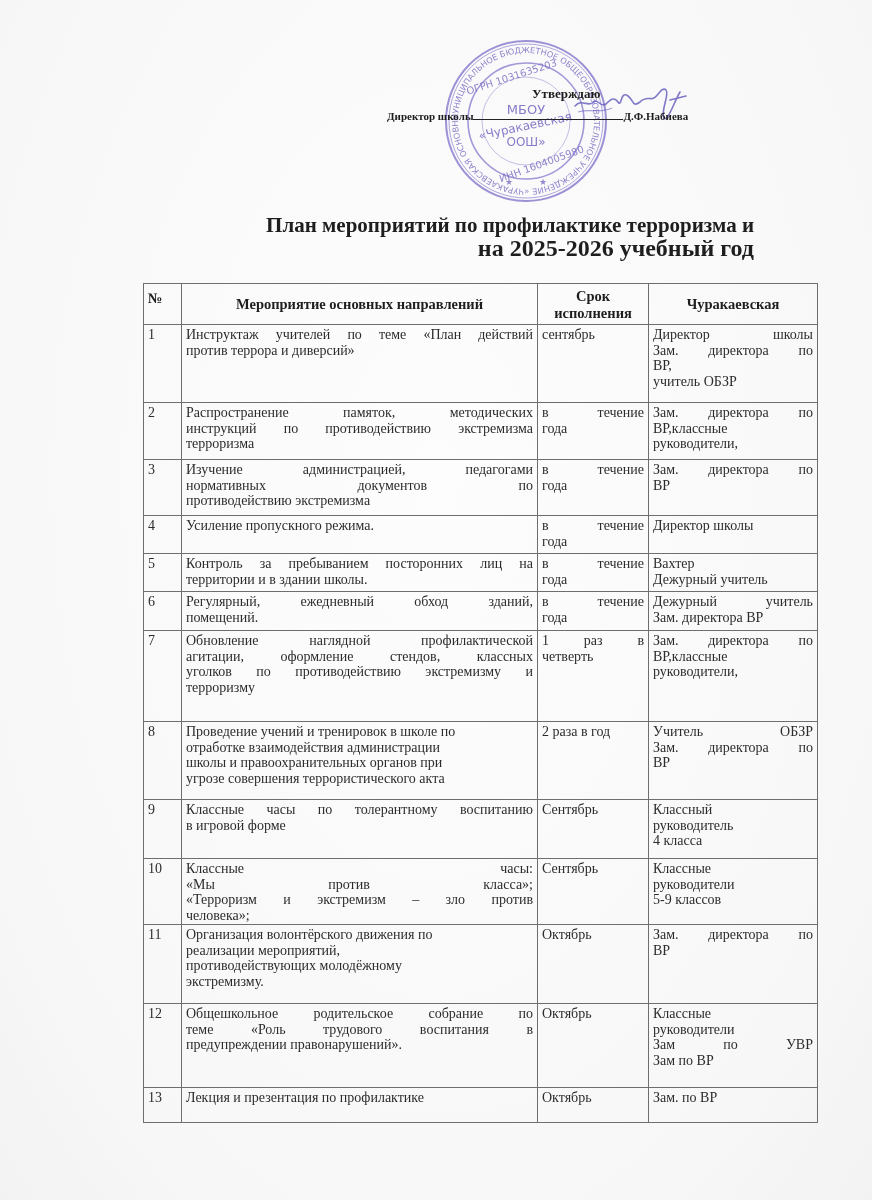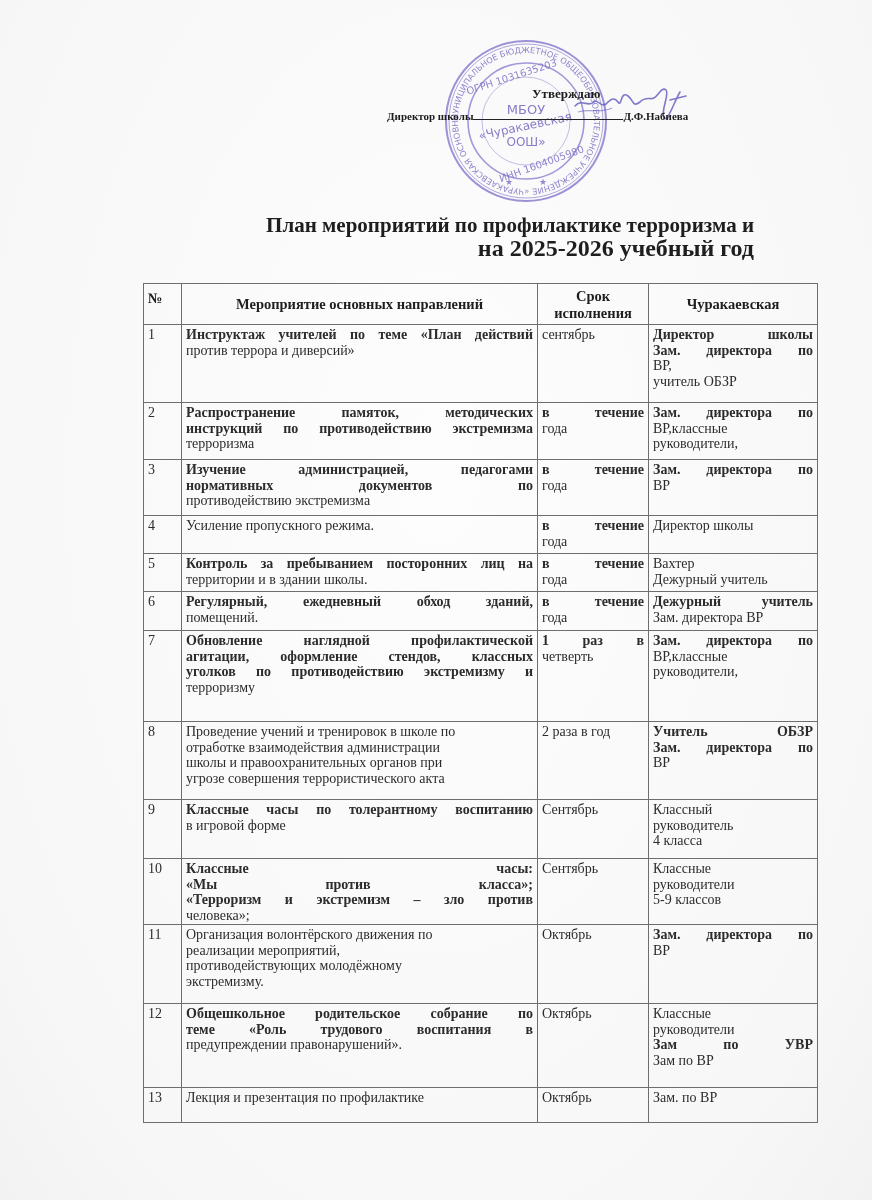--- a/index.html
+++ b/index.html
@@ -29,21 +29,21 @@
     
     table.plan { position: absolute; left: 143px; top: 283px; width: 674px; border-collapse: collapse; table-layout: fixed; font-size: 14px; line-height: 15.5px; color: #2c2c2c; }
     table.plan td, table.plan th { border: 1px solid #6e6e6e; vertical-align: top; padding: 2px 4px 1px 4px; }
     table.plan th { font-weight: bold; vertical-align: middle; text-align: center; font-size: 14.5px; line-height: 17px; color: #1e1e1e; }
     table.plan th.num { text-align: left; vertical-align: top; padding-top: 6px; }
     .col-num { width: 38px; }
     .col-event { width: 356px; }
     .col-deadline { width: 111px; }
     .col-resp { width: 169px; }
     .line { display: block; }
-    .just-line { display: block; text-align: justify; text-align-last: justify; font-weight: bold; }
+    .just-line { display: block; text-align: justify; text-align-last: justify; }
     tr.h-head { height: 41px; }
     tr.r1 { height: 78px; }
     tr.r2 { height: 57px; }
     tr.r3 { height: 56px; }
     tr.r4 { height: 38px; }
     tr.r5 { height: 38px; }
     tr.r6 { height: 39px; }
     tr.r7 { height: 91px; }
     tr.r8 { height: 78px; }
     tr.r9 { height: 59px; }

